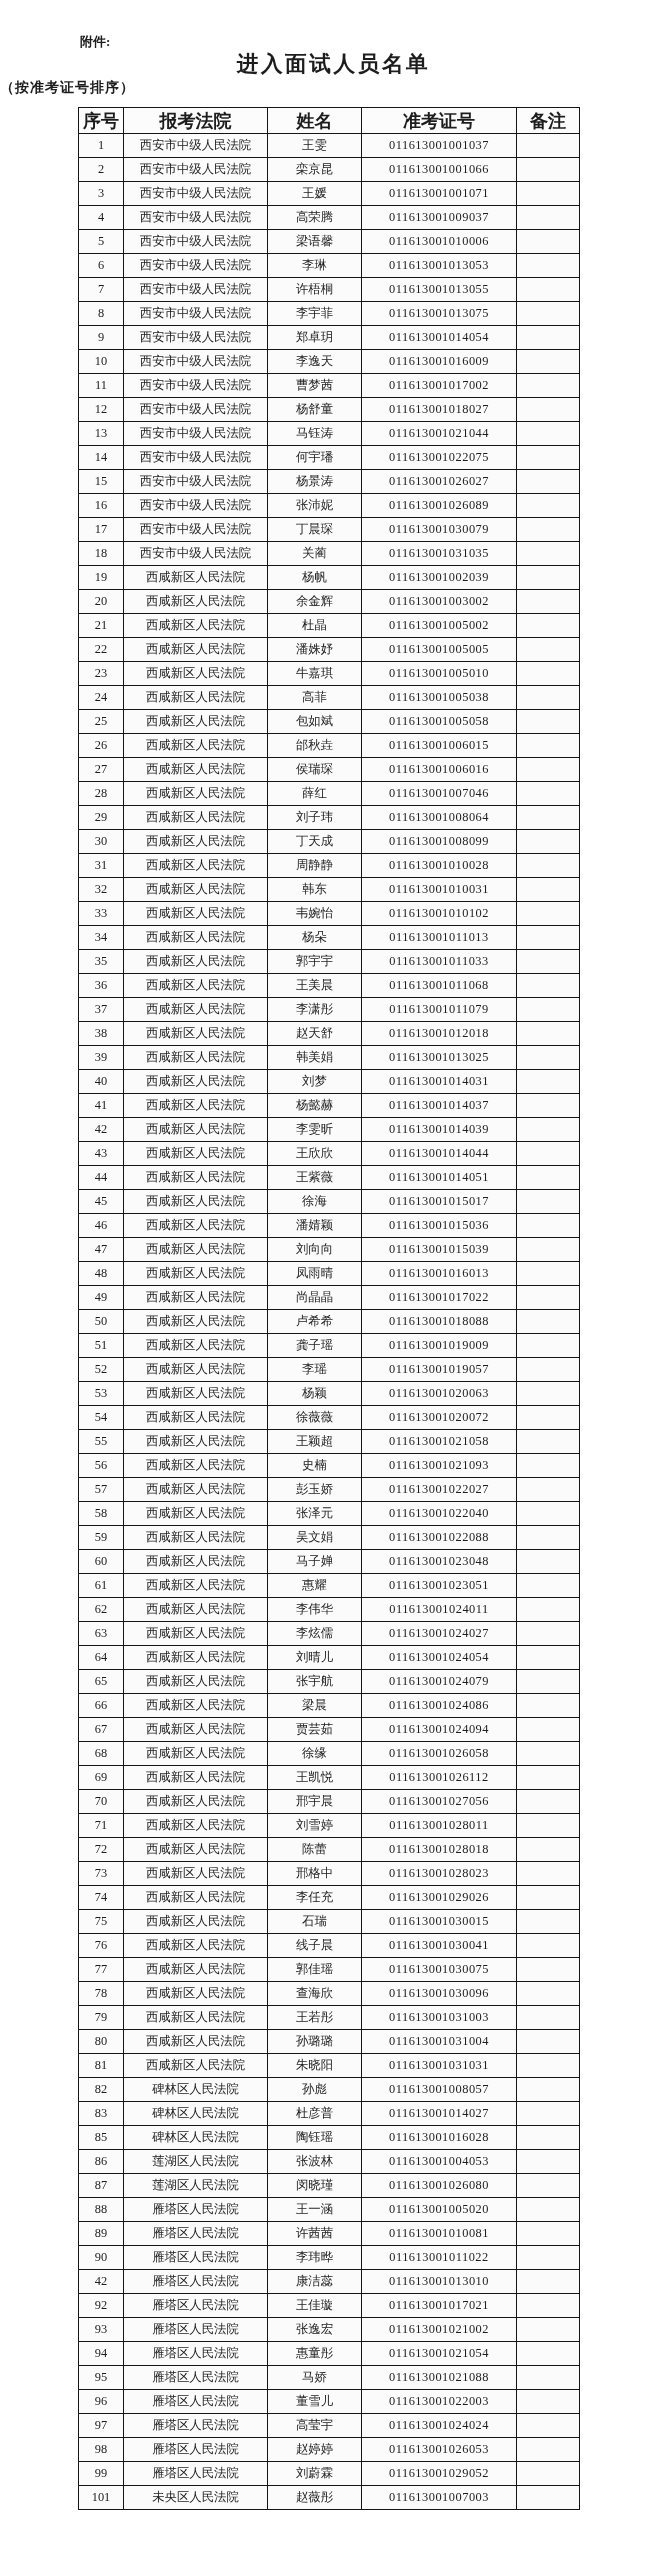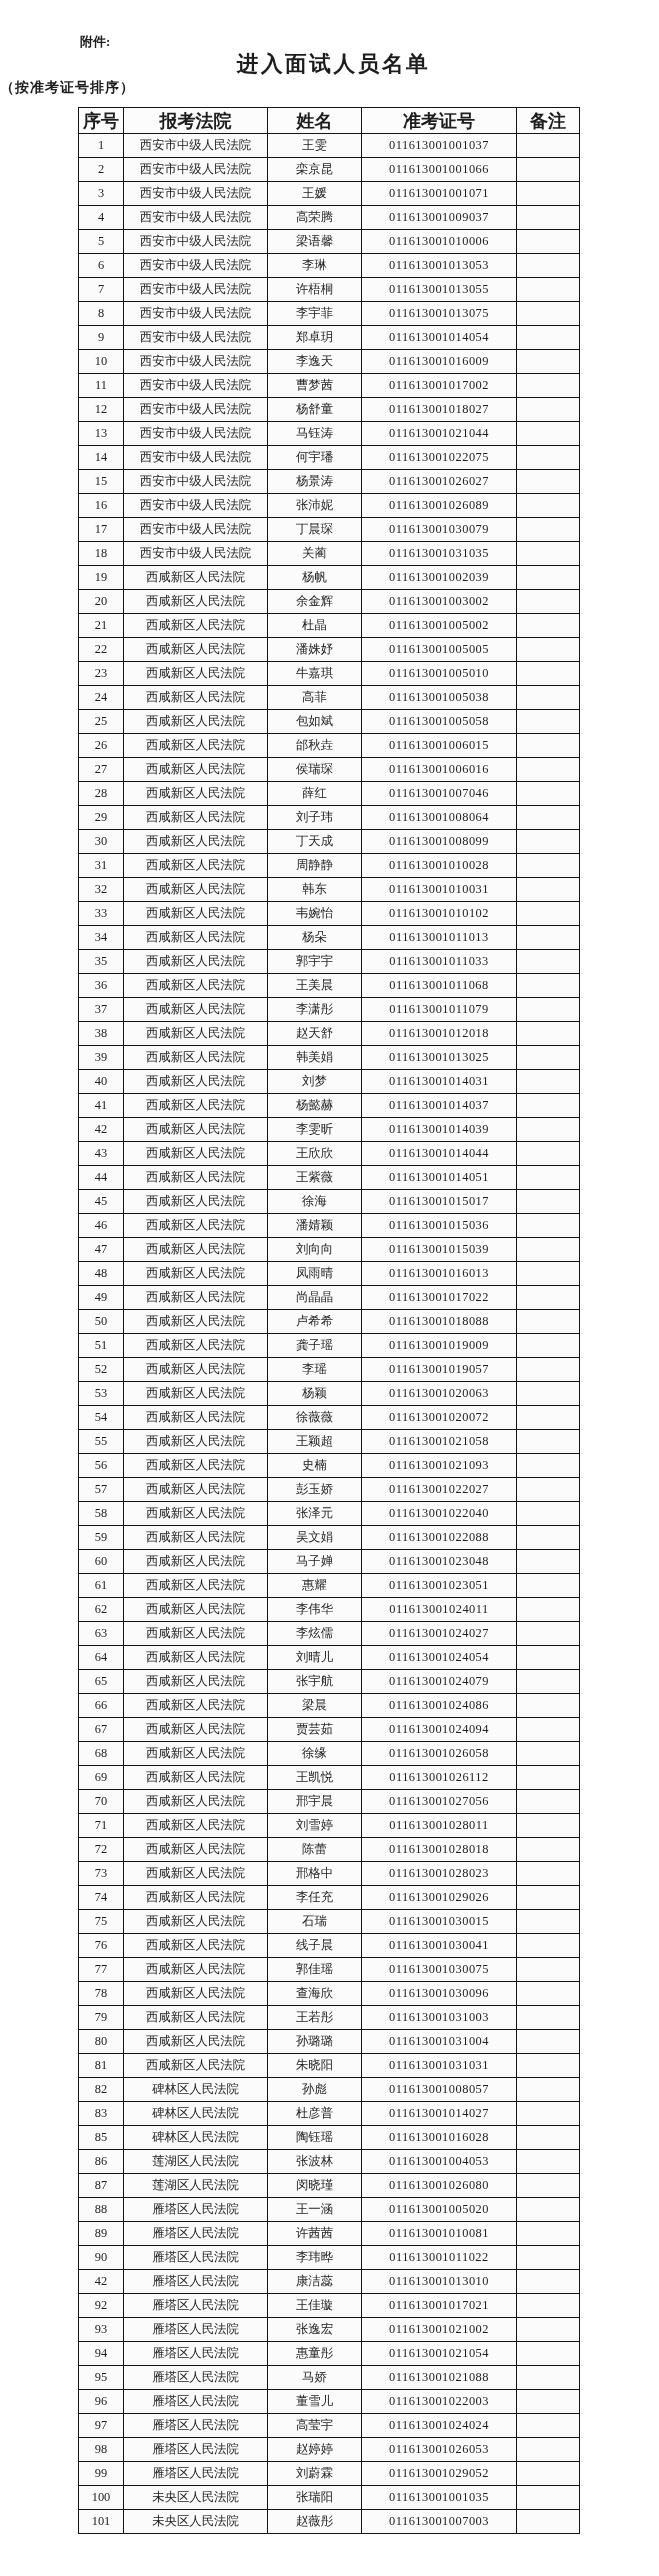--- a/index.html
+++ b/index.html
@@ -786,27 +786,20 @@
           <td class="c-remark"></td>
         </tr>
         <tr>
           <td class="c-seq">99</td>
           <td class="c-court">雁塔区人民法院</td>
           <td class="c-name">刘蔚霖</td>
           <td class="c-ticket">011613001029052</td>
           <td class="c-remark"></td>
         </tr>
         <tr>
-          <td class="c-seq">100</td>
-          <td class="c-court">未央区人民法院</td>
-          <td class="c-name">张瑞阳</td>
-          <td class="c-ticket">011613001001035</td>
-          <td class="c-remark"></td>
-        </tr>
-        <tr>
           <td class="c-seq">101</td>
           <td class="c-court">未央区人民法院</td>
           <td class="c-name">赵薇彤</td>
           <td class="c-ticket">011613001007003</td>
           <td class="c-remark"></td>
         </tr>
       </tbody>
   </table>
 </div>
 

